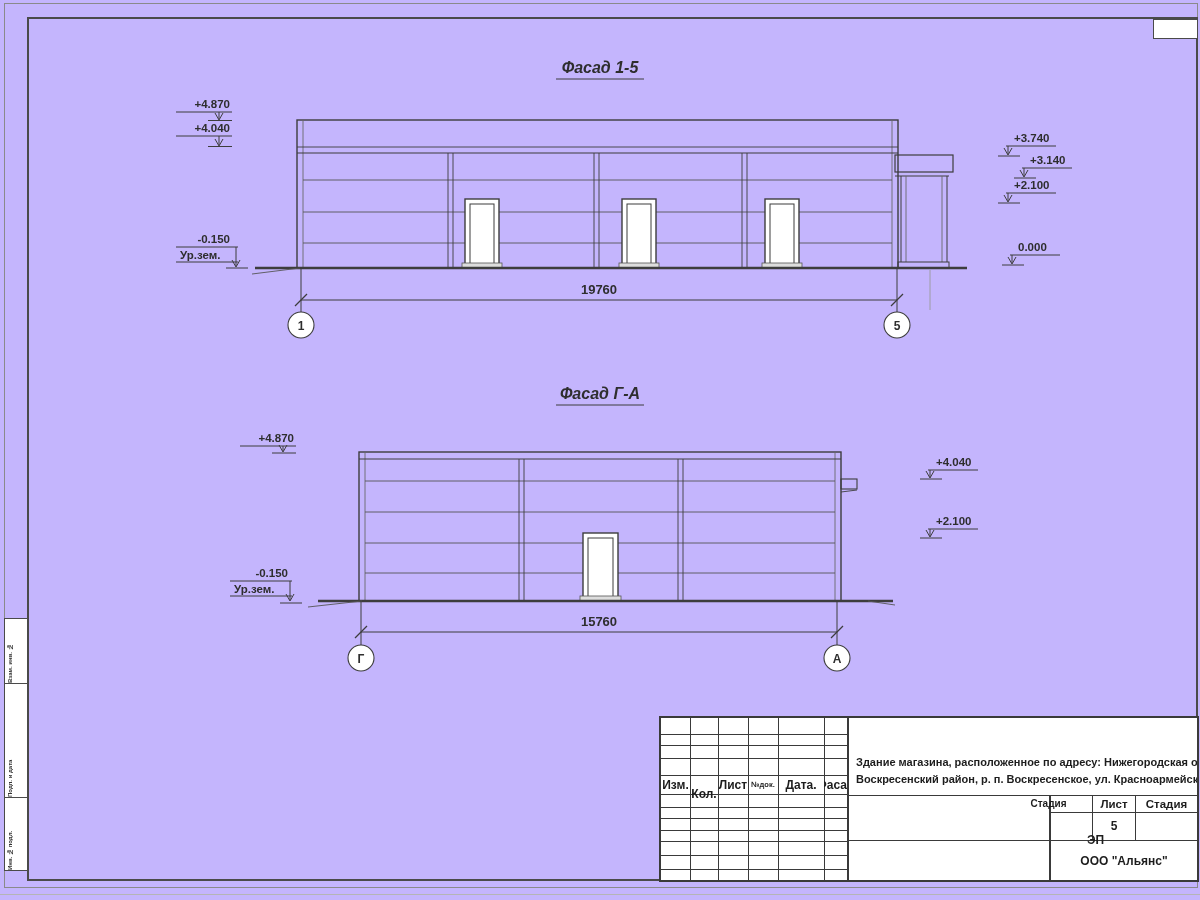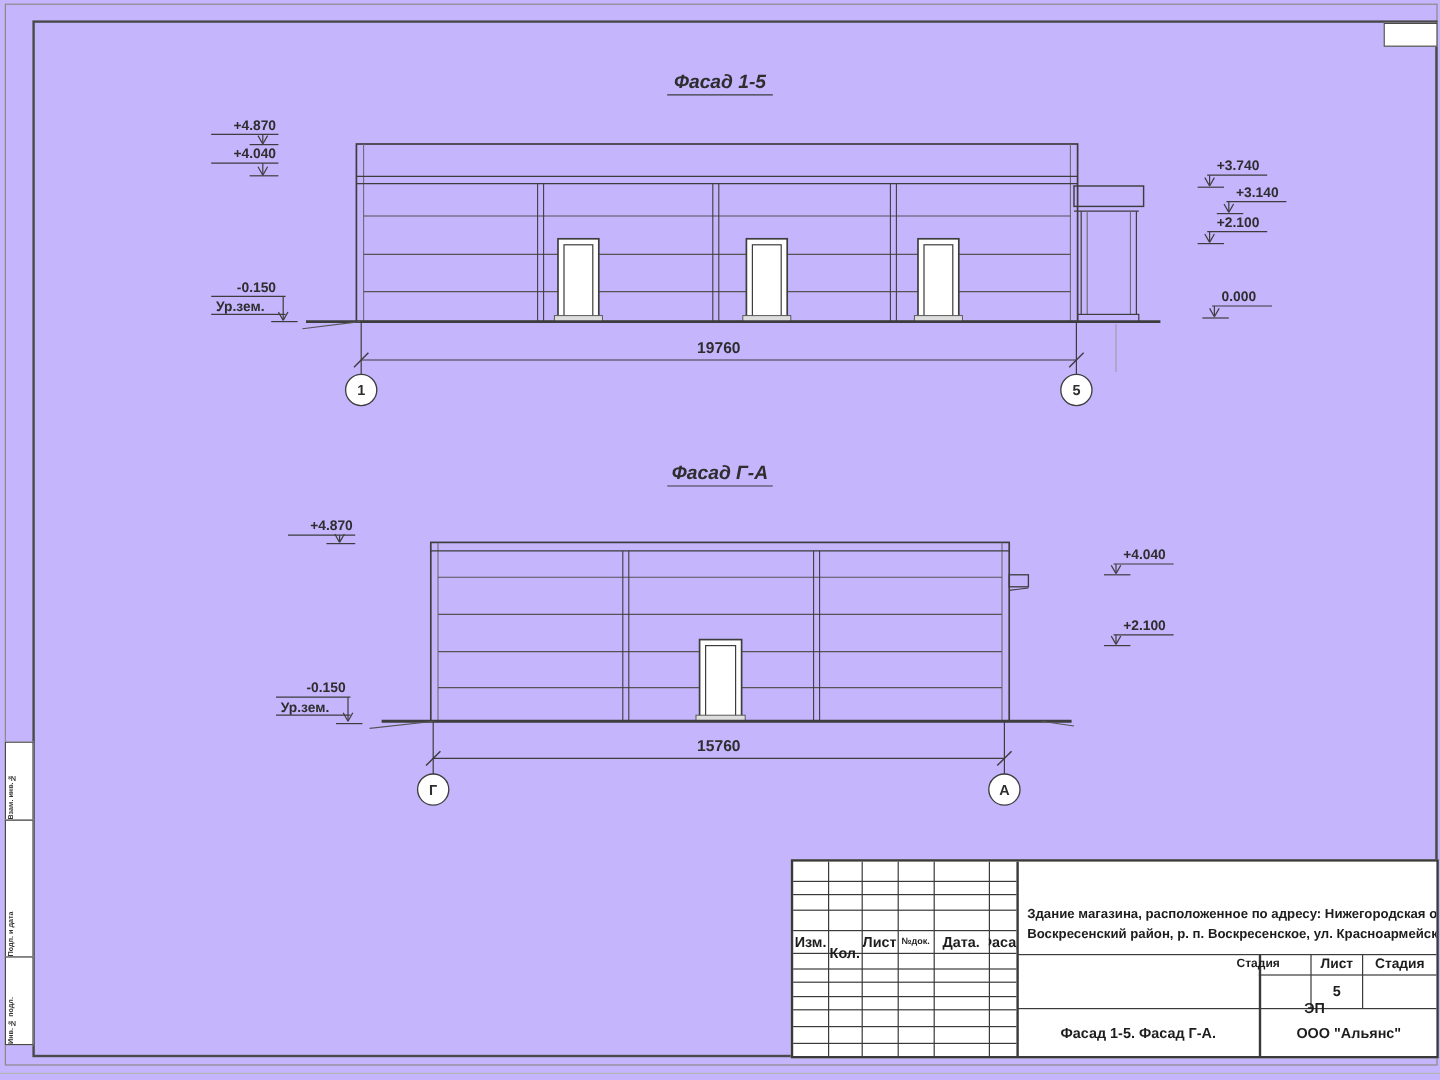--- a/index.html
+++ b/index.html
@@ -294,17 +294,16 @@
     <div class="ln" style="left:431px;top:77px;width:1px;height:45px;"></div>
     <div class="ln" style="left:474px;top:77px;width:1px;height:45px;"></div>
 
     <div class="cell" style="left:367px;top:77px;width:41px;height:17px;font-size:10px;">Стадия</div>
     <div class="cell" style="left:432px;top:77px;width:42px;height:17px;font-size:11.5px;">Лист</div>
     <div class="cell" style="left:475px;top:77px;width:61px;height:17px;font-size:11.5px;">Стадия</div>
     <div class="cell" style="left:390px;top:108px;width:41px;height:28px;margin-left:24px;">ЭП</div>
     <div class="cell" style="left:432px;top:94px;width:42px;height:28px;">5</div>
     <div class="cell" style="left:475px;top:94px;width:61px;height:28px;"></div>
 
-    <div class="cell" style="left:187px;top:122px;width:201px;height:41px;">Фасад 1-5. Фасад Г-А.</div>
     <div class="cell" style="left:390px;top:122px;width:146px;height:41px;">ООО "Альянс"</div>
   </div>
 
 </div>
 
 </body></html>

